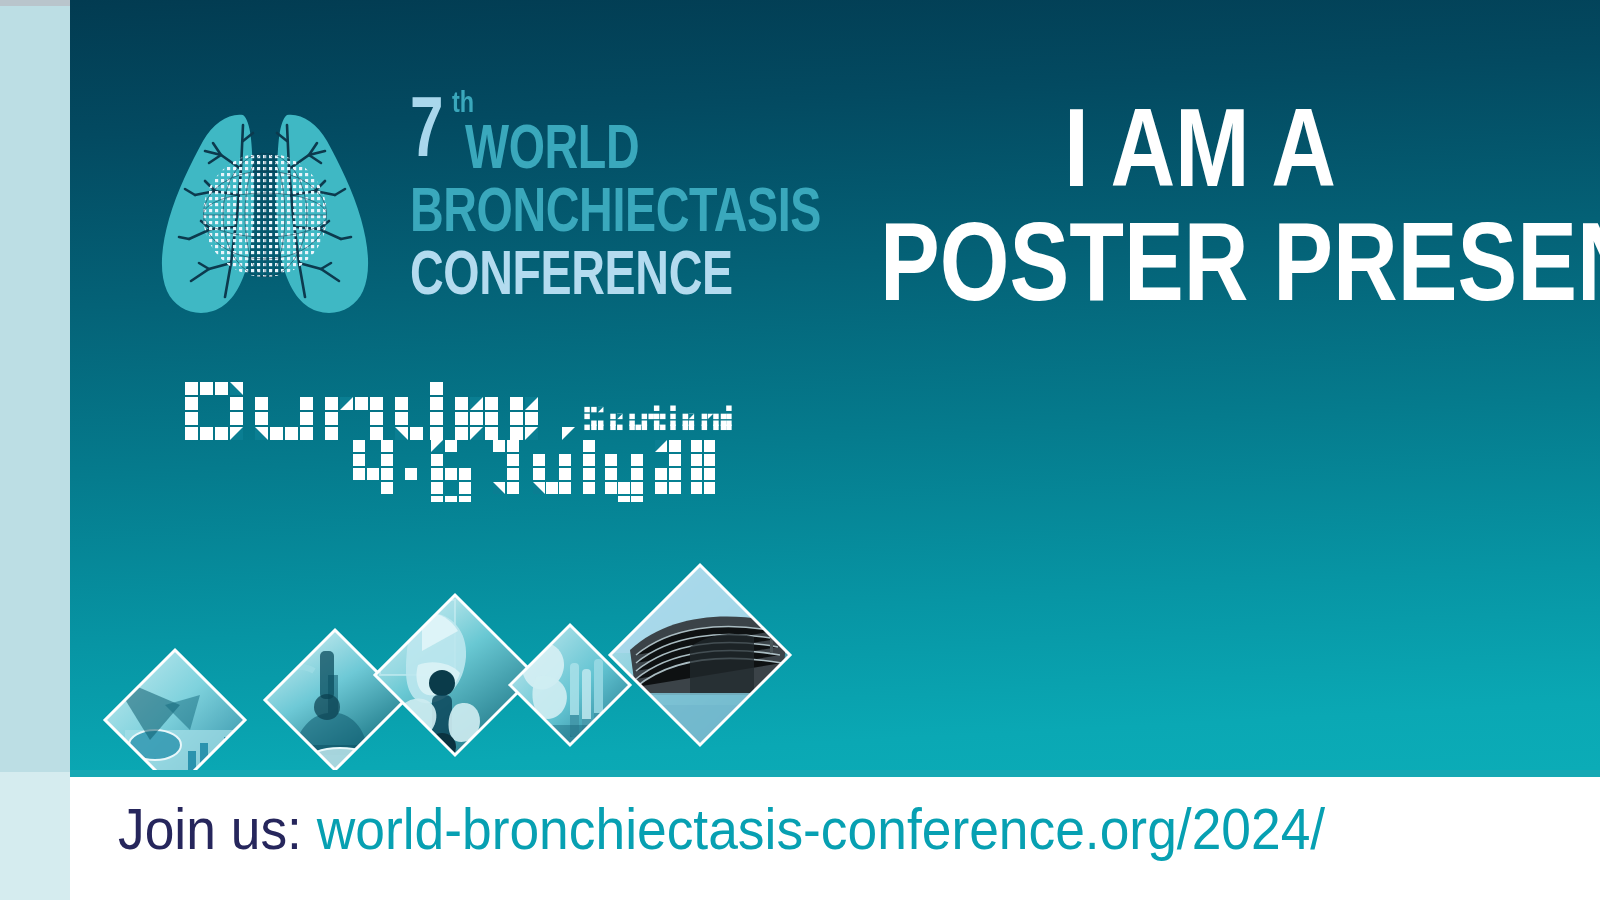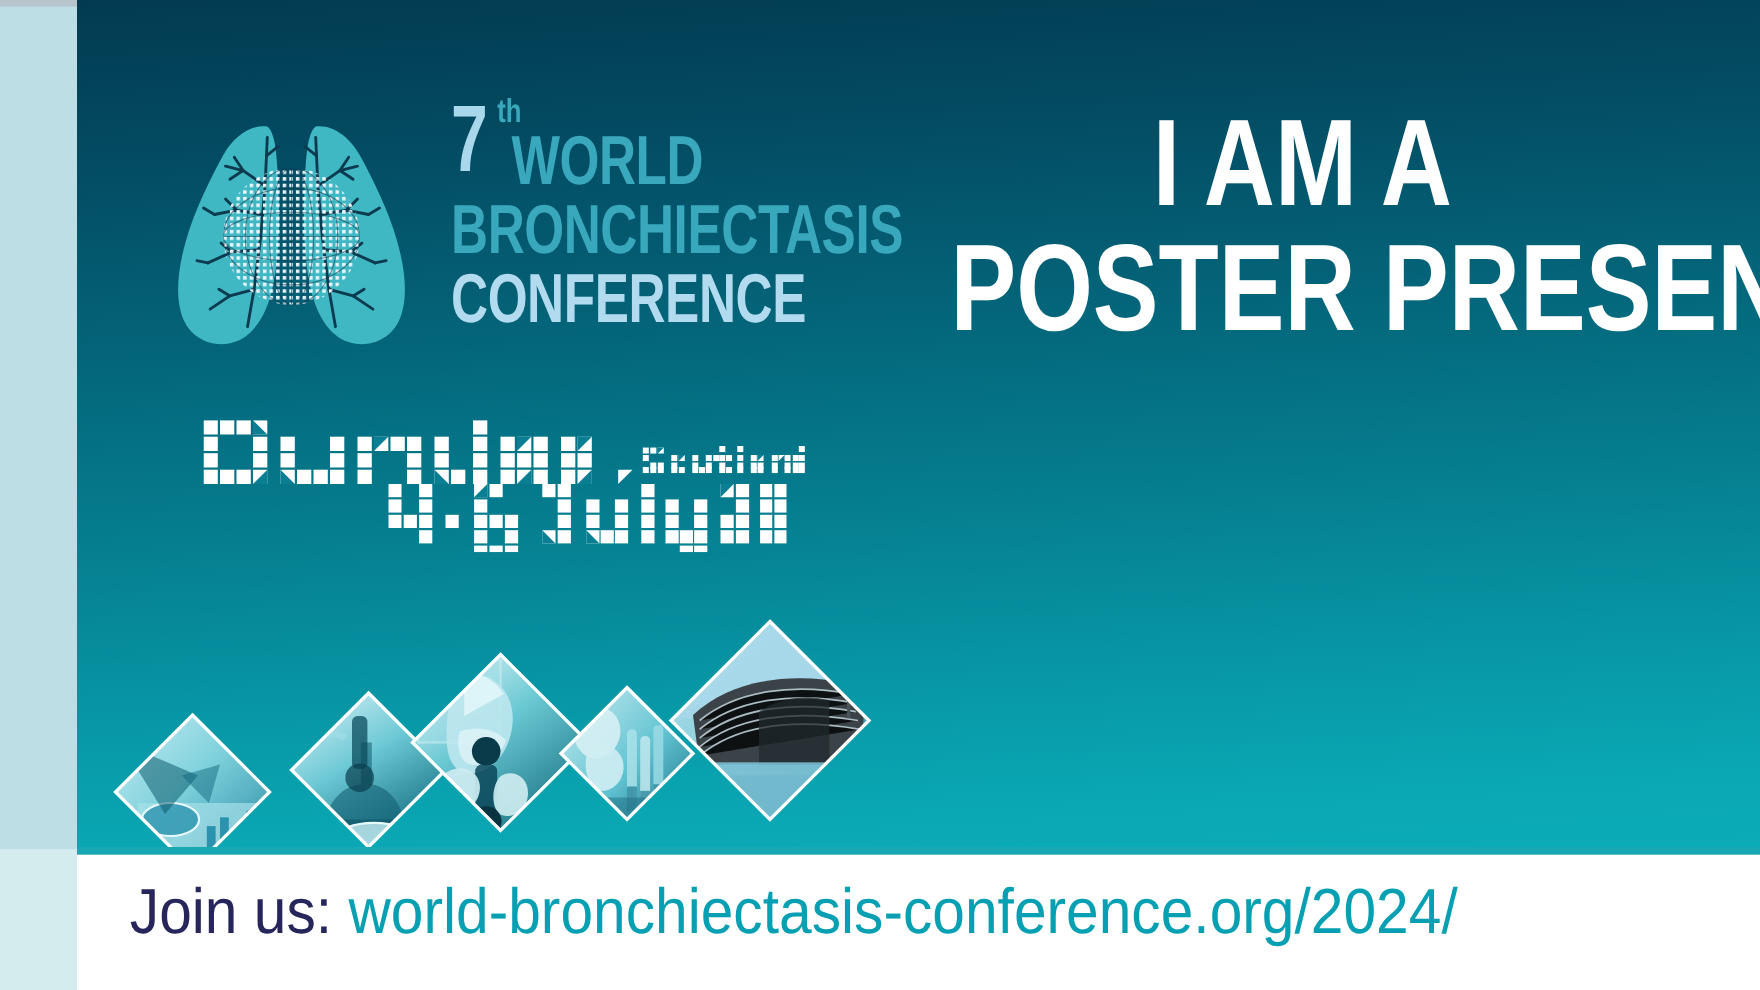--- a/index.html
+++ b/index.html
@@ -504,21 +504,21 @@
               <rect x="351" y="14" width="11" height="12"></rect>
             <rect x="338" y="28" width="11" height="12"></rect>
               <rect x="351" y="28" width="11" height="12"></rect>
             <rect x="338" y="42" width="11" height="12"></rect>
               <rect x="351" y="42" width="11" height="12"></rect>
           </g>
         </svg>
       </div>
     </div>
 
-    <div class="headline" style="left:714px;">
+    <div class="headline" style="left:730px;">
       <span class="hl-line hl-1">I AM A</span>
       <span class="hl-line hl-2">POSTER PRESENTER</span>
     </div>
 
 
   </div>
 
   <svg class="diamonds" viewBox="0 0 740 230">
     <defs>
 

